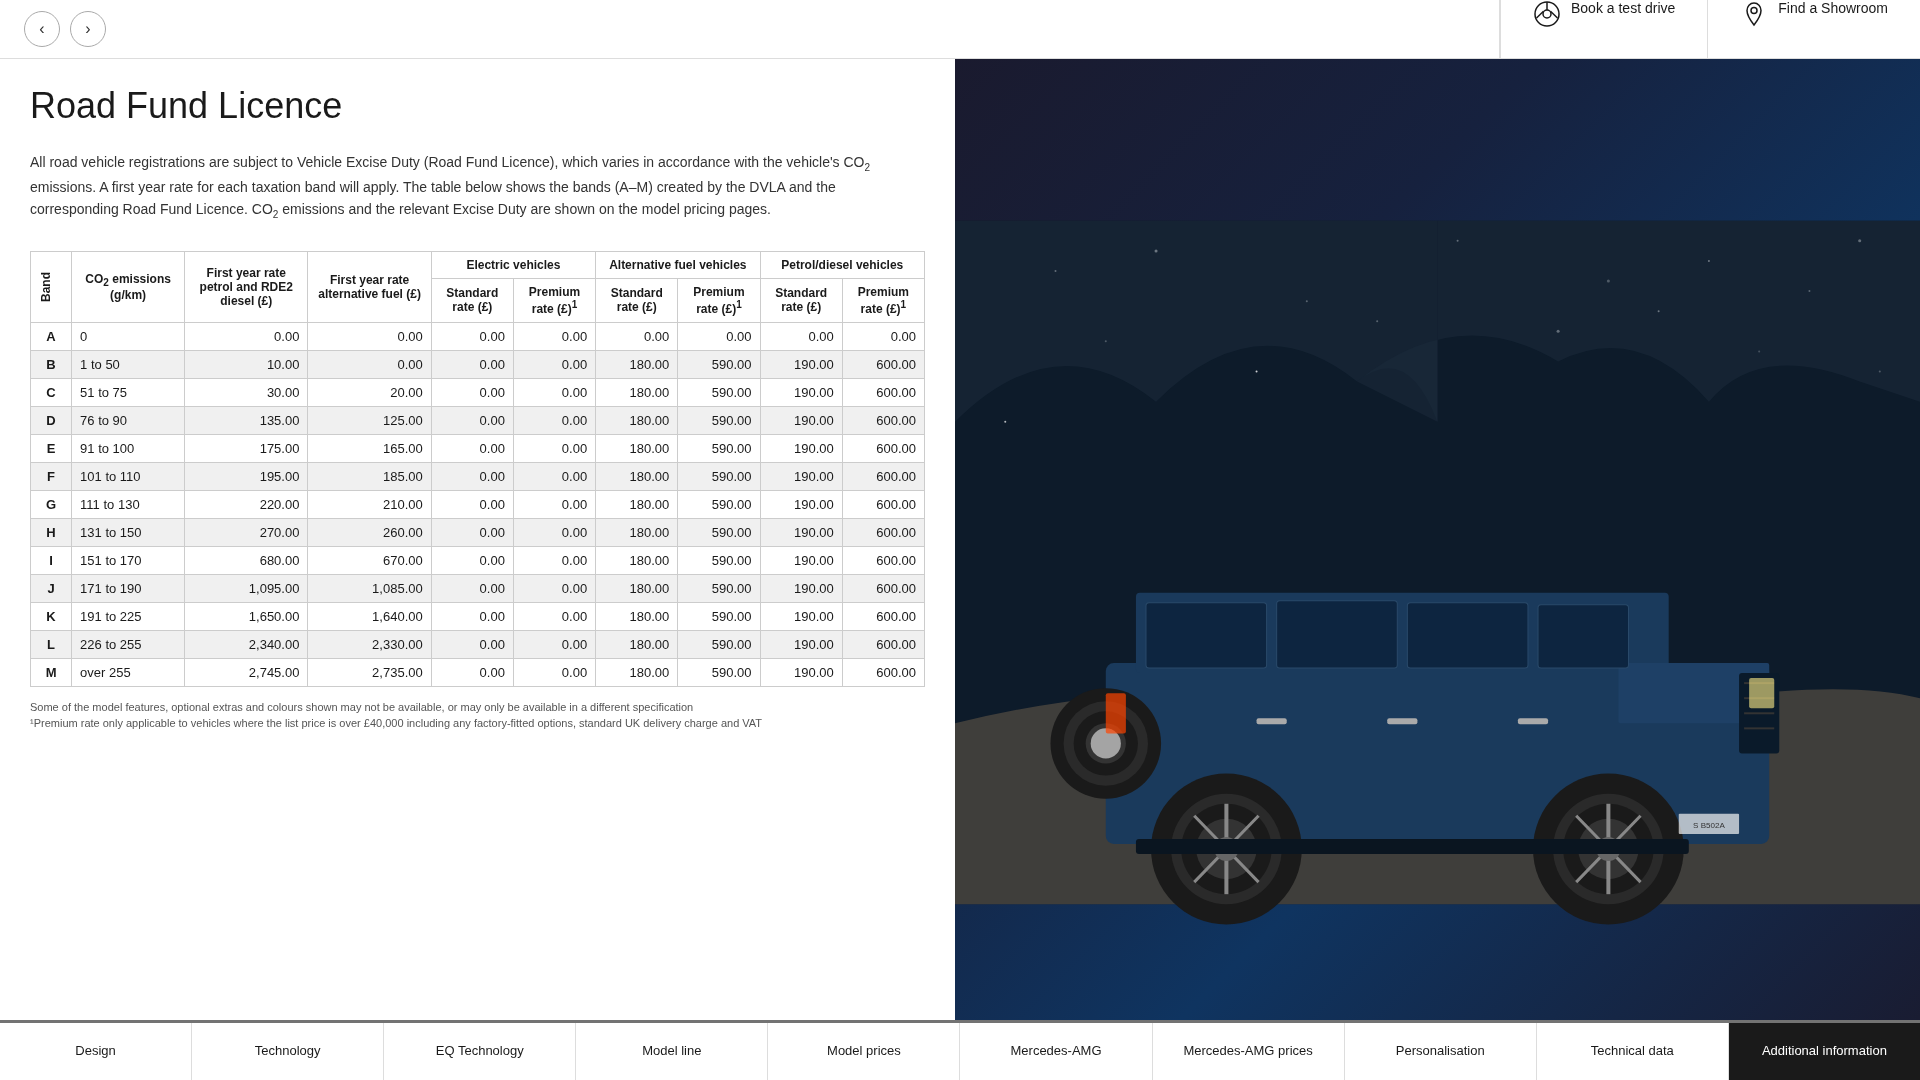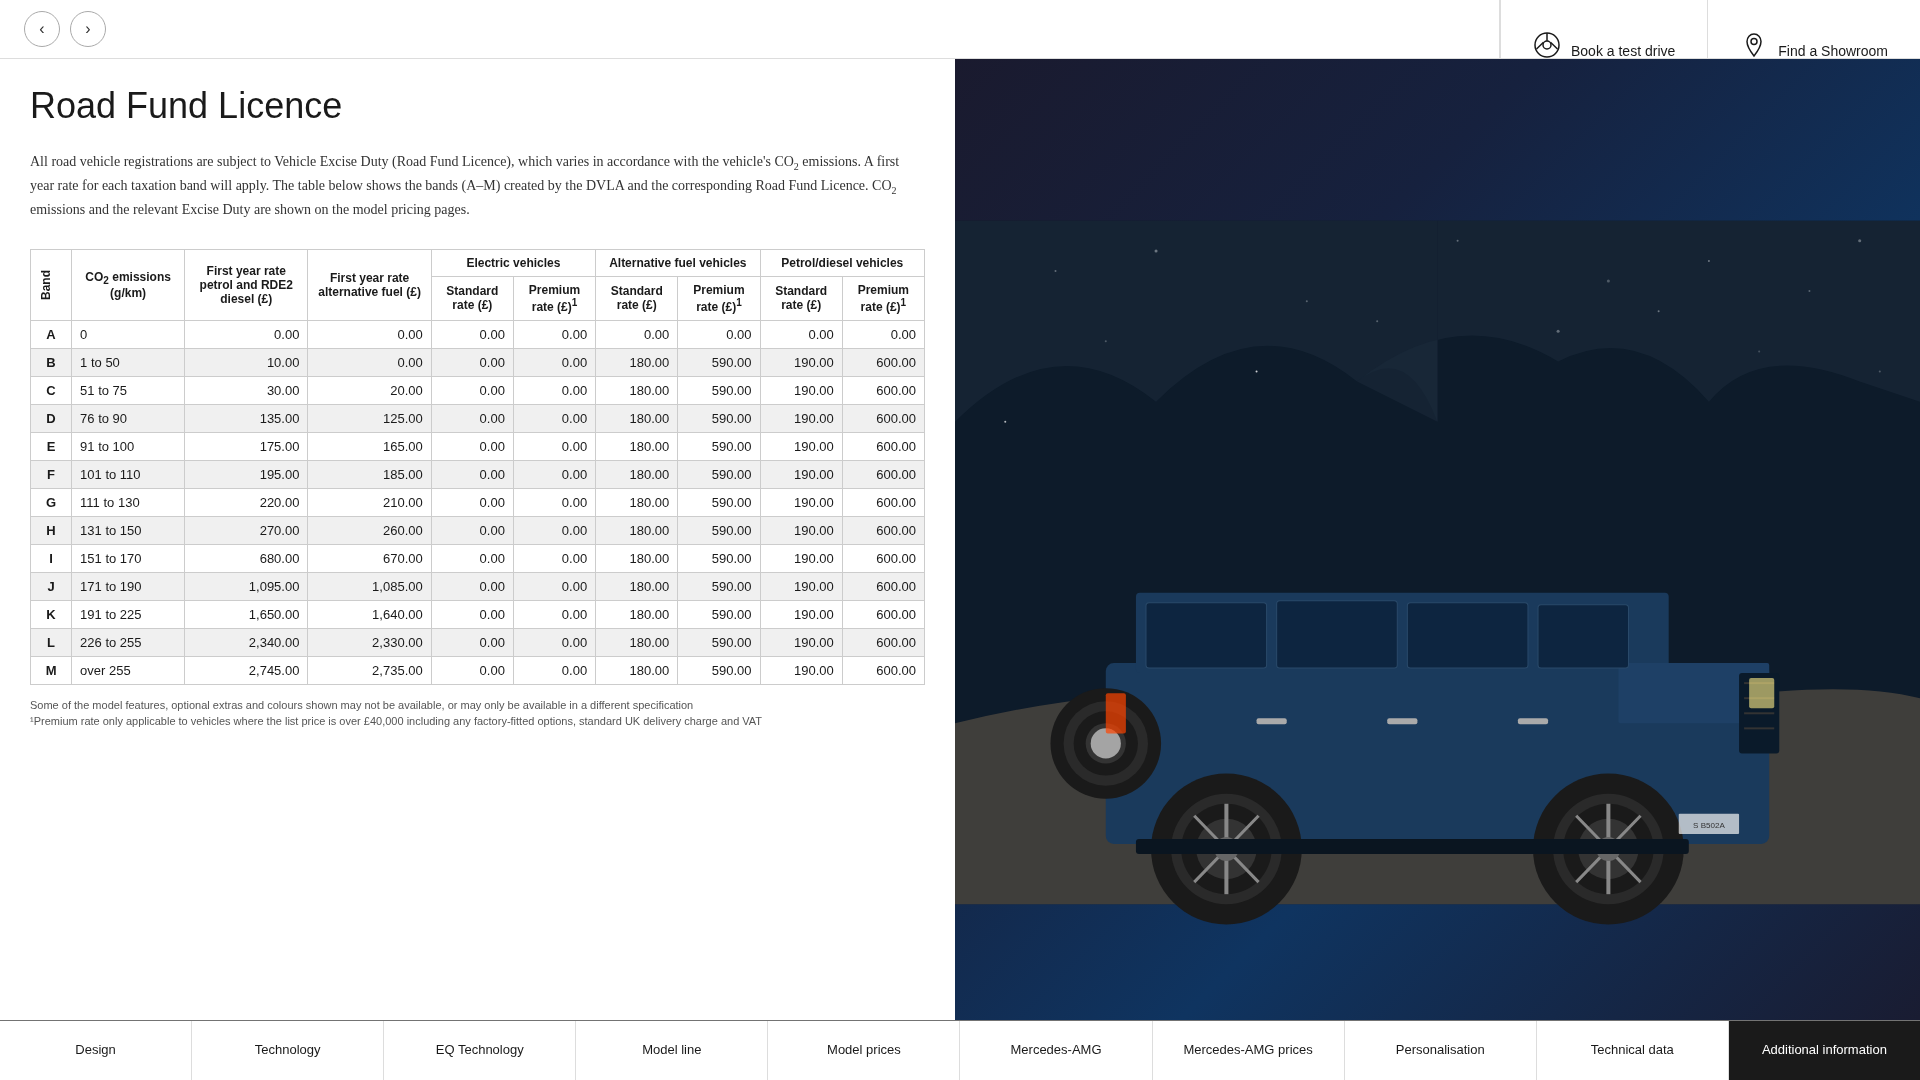--- a/index.html
+++ b/index.html
@@ -18,21 +18,21 @@
       width: 36px; height: 36px; border: 1px solid #aaa; border-radius: 50%;
       display: flex; align-items: center; justify-content: center;
       cursor: pointer; font-size: 16px; color: #333;
       user-select: none;
     }
     .nav-spacer { flex: 1; }
     .nav-actions {
       display: flex; align-items: stretch; height: 59px; border-left: 1px solid #ddd;
     }
     .nav-action-item {
-      display: flex; align-items: flex-end; gap: 10px;
+      display: flex; align-items: flex-start; gap: 10px;
       padding: 0 32px; border-left: 1px solid #ddd;
       cursor: pointer; font-size: 14px; color: #1a1a1a;
       white-space: nowrap;
     }
     .nav-icon {
       width: 28px; height: 28px; display: flex; align-items: center; justify-content: center;
     }
     .nav-icon svg { width: 28px; height: 28px; }
 
     
@@ -56,21 +56,21 @@
       width: 100%; height: 100%;
       background: linear-gradient(135deg, #1a1a2e 0%, #16213e 30%, #0f3460 60%, #1a1a2e 100%);
       position: relative; overflow: hidden;
       display: flex; align-items: center; justify-content: center;
     }
 
     h1 {
       font-size: 36px; font-weight: 300; margin-bottom: 24px; color: #1a1a1a;
     }
     .description {
-      font-size: 14px; line-height: 1.6; color: #333; margin-bottom: 28px; max-width: 900px; font-family: Liberation Serif, serif;
+      font-size: 14px; line-height: 1.6; color: #333; margin-bottom: 28px; max-width: 900px;
     }
     .description sub { font-size: 10px; }
 
     
     .table-wrapper { overflow-x: auto; }
     table {
       width: 100%; border-collapse: collapse; font-size: 13px;
     }
     th, td {
       border: 1px solid #ccc; padding: 6px 8px; text-align: right;
@@ -99,21 +99,21 @@
     }
 
     
     .footnotes {
       margin-top: 12px; font-size: 11px; color: #555; line-height: 1.5;
     }
 
     
     .bottom-nav {
       position: fixed; bottom: 0; left: 0; right: 0; height: 60px;
-      background: #fff; border-top: 1px solid #737373;
+      background: #fff; border-top: 3px solid #737373;
       display: flex; z-index: 100;
     }
     .bottom-nav-item {
       flex: 1; display: flex; align-items: center; justify-content: center;
       text-align: center; font-size: 13px; color: #1a1a1a;
       border-right: 1px solid #ddd; padding: 0 8px; cursor: pointer;
       line-height: 1.3;
     }
     .bottom-nav-item:last-child { border-right: none; }
     .bottom-nav-item.active { background: #1a1a1a; color: #fff; }

